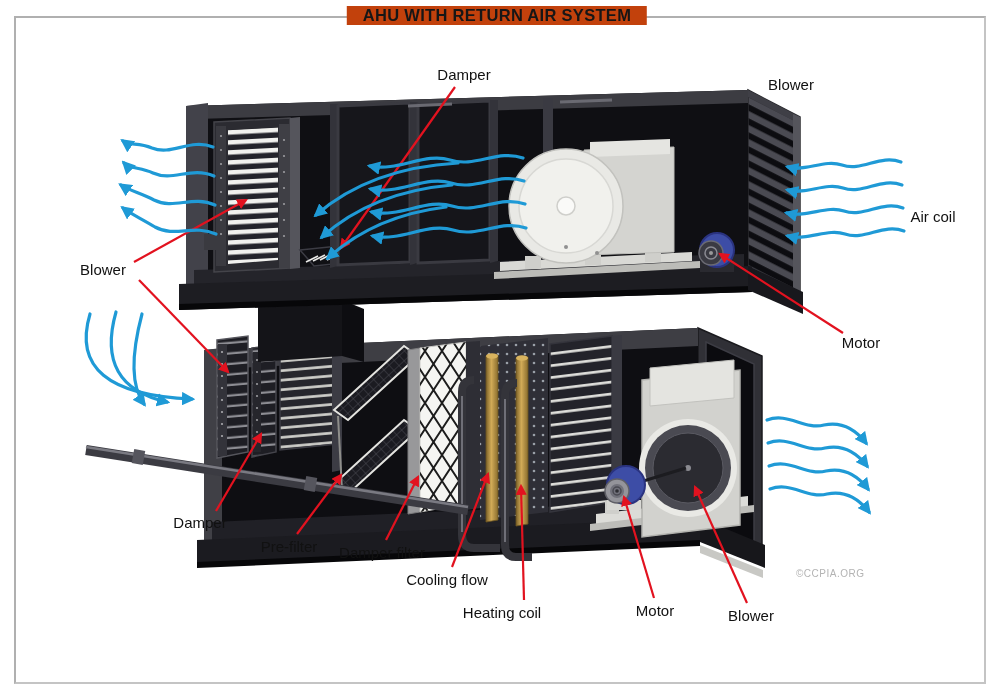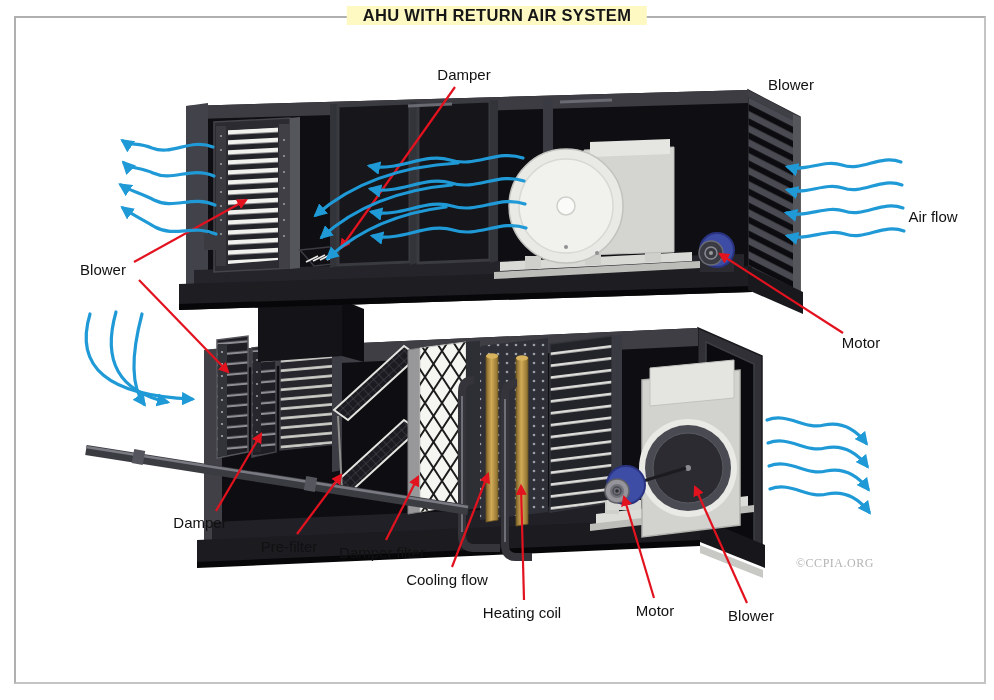--- a/index.html
+++ b/index.html
@@ -1,27 +1,27 @@
 <!DOCTYPE html>
 <html><head>
 <meta charset="utf-8">
 <style>
   html,body{margin:0;padding:0;background:#ffffff;}
   .canvas{position:relative;width:994px;height:700px;background:#fff;overflow:hidden;
           font-family:"Liberation Sans",sans-serif;}
   .frame{position:absolute;left:14px;top:16px;width:968px;height:664px;
          border:2px solid #b0b0b0;border-right-color:#c4c4c4;border-bottom-color:#c4c4c4;}
   .title{position:absolute;left:497px;top:6px;transform:translateX(-50%);
-         background:#fef9c3;padding:0 16px;font-size:16.5px;font-weight:bold;
+         background:#c2410c;padding:0 16px;font-size:16.5px;font-weight:bold;
          letter-spacing:.3px;color:#161616;white-space:nowrap;z-index:5;}
   .art{position:absolute;left:0;top:0;z-index:2;}
   .lbl{position:absolute;transform:translateX(-50%);font-size:15px;line-height:1.15;
        color:#111;white-space:nowrap;z-index:4;}
-  .watermark{position:absolute;left:796px;top:556px;font-size:12px;letter-spacing:.5px;
-       color:#b3b3b3;z-index:4;font-family:Liberation Serif, serif;}
+  .watermark{position:absolute;left:796px;top:568px;font-size:10px;letter-spacing:.5px;
+       color:#b3b3b3;z-index:4;}
 </style>
 </head>
 <body>
 
 <div class="canvas">
   <div class="frame"></div>
   <div class="title">AHU WITH RETURN AIR SYSTEM</div>
 
   <svg class="art" width="994" height="700" viewBox="0 0 994 700">
     <defs>
@@ -328,24 +328,24 @@
         <path d="M 767 420 C 788 412, 804 430, 824 425 C 843 421, 856 430, 866 443" marker-end="url(#mb)"></path>
         <path d="M 768 443 C 789 435, 805 453, 825 448 C 844 444, 857 453, 867 466" marker-end="url(#mb)"></path>
         <path d="M 769 466 C 790 458, 806 476, 826 471 C 845 467, 858 476, 868 489" marker-end="url(#mb)"></path>
         <path d="M 770 489 C 791 481, 807 499, 827 494 C 846 490, 859 499, 869 512" marker-end="url(#mb)"></path>
       </g>
     </g>
   </svg>
 
   <div class="lbl" style="left:464px;top:66px">Damper</div>
   <div class="lbl" style="left:791px;top:76px">Blower</div>
-  <div class="lbl" style="left:933px;top:208px">Air flow</div>
+  <div class="lbl" style="left:933px;top:208px">Air coil</div>
   <div class="lbl" style="left:103px;top:261px">Blower</div>
   <div class="lbl" style="left:861px;top:334px">Motor</div>
   <div class="lbl" style="left:200px;top:514px">Damper</div>
   <div class="lbl" style="left:289px;top:538px">Pre-filter</div>
   <div class="lbl" style="left:382px;top:544px">Damper filter</div>
   <div class="lbl" style="left:447px;top:571px">Cooling flow</div>
-  <div class="lbl" style="left:522px;top:604px">Heating coil</div>
+  <div class="lbl" style="left:502px;top:604px">Heating coil</div>
   <div class="lbl" style="left:655px;top:602px">Motor</div>
   <div class="lbl" style="left:751px;top:607px">Blower</div>
   <div class="watermark">©CCPIA.ORG</div>
 </div>
 
 </body></html>

